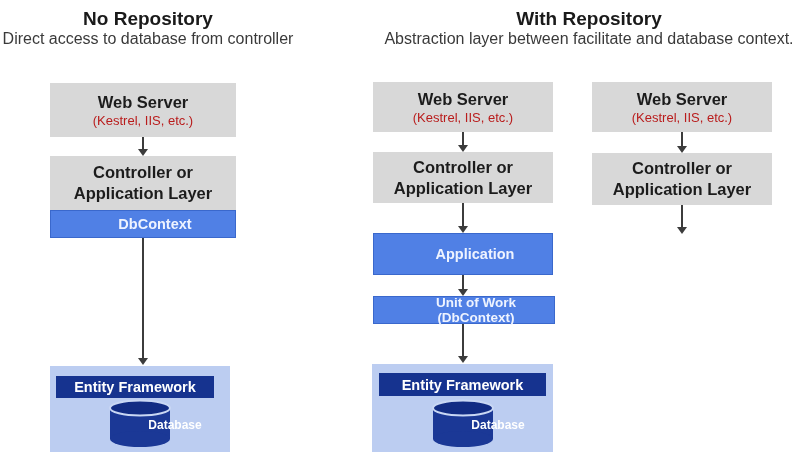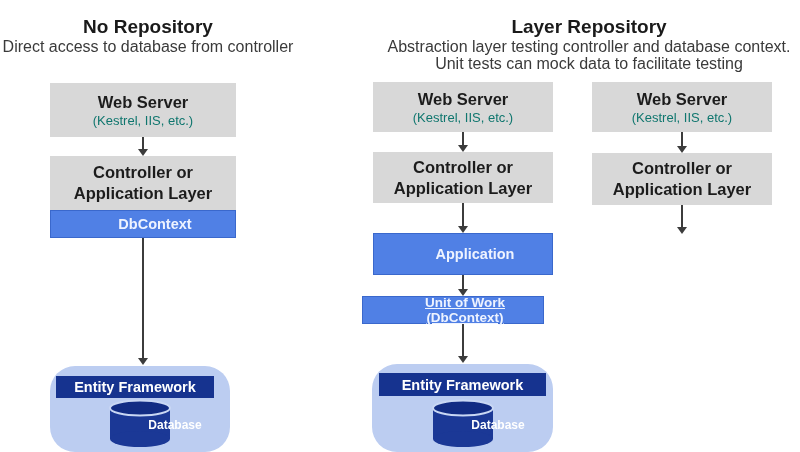--- a/index.html
+++ b/index.html
@@ -1,50 +1,50 @@
 <!DOCTYPE html>
 <html><head>
 <meta charset="utf-8">
 <style>
   html,body{margin:0;padding:0;background:#ffffff;}
   .canvas{
     position:relative;width:800px;height:452px;background:#ffffff;
     font-family:"Liberation Sans",sans-serif;overflow:hidden;color:#1c1c1c;
   }
   
-  .section-header{position:absolute;text-align:center;margin-top:8px;}
+  .section-header{position:absolute;text-align:center;}
   .header-left{left:0;top:7px;width:296px;}
   .header-right{left:378px;top:7px;width:422px;}
   .section-title{font-size:19px;font-weight:bold;line-height:23px;color:#1a1a1a;}
   .section-subtitle{font-size:16px;line-height:17px;color:#3a3a3a;}
   
   .box{
     position:absolute;box-sizing:border-box;text-align:center;
     display:flex;flex-direction:column;align-items:center;justify-content:center;
   }
   .gray{background:#d8d8d8;}
   .box-title{font-size:16.5px;font-weight:bold;line-height:21px;color:#1c1c1c;}
-  .box-sub{font-size:13px;line-height:16px;color:#0f766e;}
+  .box-sub{font-size:13px;line-height:16px;color:#b91c1c;}
   .blue{
     background:#5080e5;border:1px solid #3a68cc;color:#eef3ff;
     font-size:14.5px;font-weight:bold;padding-left:24px;
   }
   .blue-small{font-size:13.5px;}
   
   .arrow{position:absolute;width:12px;}
   .arrow::before{
     content:"";position:absolute;left:5px;top:0;bottom:5px;width:2px;background:#3c3c3c;
   }
   .arrow::after{
     content:"";position:absolute;left:1px;bottom:0;width:0;height:0;
     border-left:5px solid transparent;border-right:5px solid transparent;
     border-top:7px solid #3c3c3c;
   }
   
-  .ef-container{position:absolute;background:#bccdf1;border-radius:25px;}
+  .ef-container{position:absolute;background:#bccdf1;}
   .ef-bar{
     position:absolute;background:#16338f;color:#ffffff;font-weight:bold;font-size:14.5px;
     display:flex;align-items:center;justify-content:center;box-sizing:border-box;
   }
   .cylinder{position:absolute;}
   .db-label{
     position:absolute;color:#ffffff;font-size:12px;font-weight:bold;
     text-align:center;line-height:14px;margin-left:35px;
   }
 </style>
@@ -52,23 +52,22 @@
 <body>
 
 <div class="canvas">
 
   <div class="section-header header-left">
     <div class="section-title">No Repository</div>
     <div class="section-subtitle">Direct access to database from controller</div>
   </div>
 
   <div class="section-header header-right">
-    <div class="section-title">Layer Repository</div>
-    <div class="section-subtitle">Abstraction layer testing controller and database context.</div>
-    <div class="section-subtitle">Unit tests can mock data to facilitate testing</div>
+    <div class="section-title">With Repository</div>
+    <div class="section-subtitle">Abstraction layer between facilitate and database context.</div>
   </div>
 
   <div class="box gray" style="left:50px;top:83px;width:186px;height:54px;">
     <div class="box-title">Web Server</div>
     <div class="box-sub">(Kestrel, IIS, etc.)</div>
   </div>
   <div class="arrow" style="left:137px;top:137px;height:19px;"></div>
   <div class="box gray" style="left:50px;top:156px;width:186px;height:54px;">
     <div class="box-title">Controller or</div>
     <div class="box-title">Application Layer</div>
@@ -94,21 +93,21 @@
   <div class="arrow" style="left:457px;top:132px;height:20px;"></div>
   <div class="box gray" style="left:373px;top:152px;width:180px;height:51px;">
     <div class="box-title">Controller or</div>
     <div class="box-title">Application Layer</div>
   </div>
   <div class="arrow" style="left:457px;top:203px;height:30px;"></div>
   <div class="box blue" style="left:373px;top:233px;width:180px;height:42px;">
     <div>Application</div>
   </div>
   <div class="arrow" style="left:457px;top:275px;height:21px;"></div>
-  <div class="box blue blue-small" style="left:362px;top:296px;width:182px;height:28px;text-decoration:underline;">
+  <div class="box blue blue-small" style="left:373px;top:296px;width:182px;height:28px;">
     <div>Unit of Work (DbContext)</div>
   </div>
   <div class="arrow" style="left:457px;top:324px;height:39px;"></div>
   <div class="ef-container" style="left:372px;top:364px;width:181px;height:88px;">
     <div class="ef-bar" style="left:7px;top:9px;width:167px;height:23px;">Entity Framework</div>
     <svg class="cylinder" style="left:59px;top:35px;" width="64" height="50" viewBox="0 0 64 50">
       <rect x="2" y="9" width="60" height="31" fill="#1b3896"></rect>
       <ellipse cx="32" cy="40" rx="30" ry="8" fill="#1b3896"></ellipse>
       <ellipse cx="32" cy="9" rx="30" ry="7.5" fill="#122c84" stroke="#c9d7f4" stroke-width="2"></ellipse>
     </svg>

